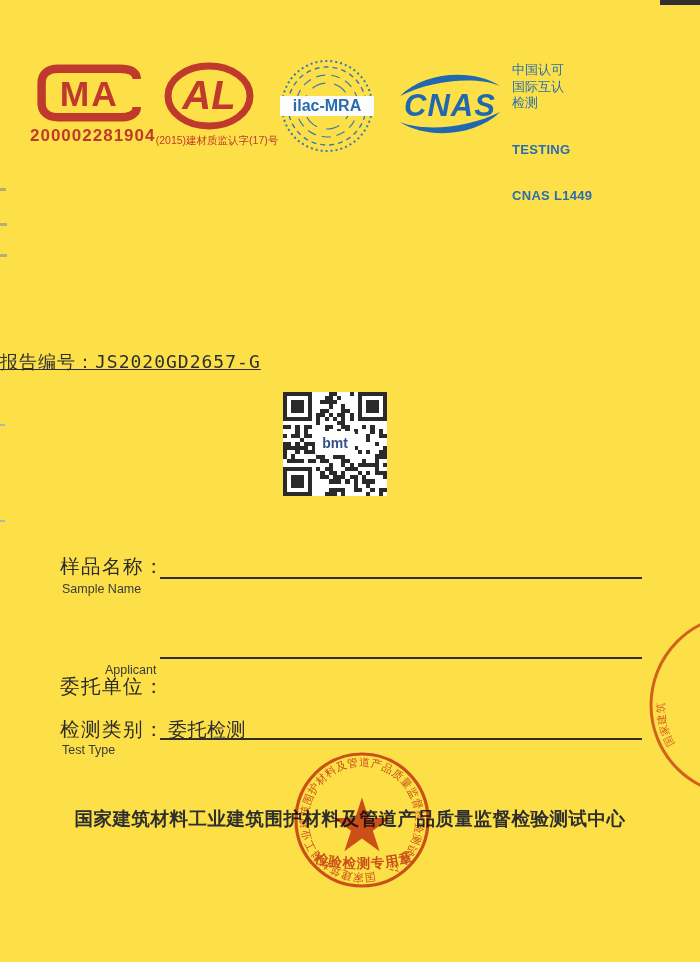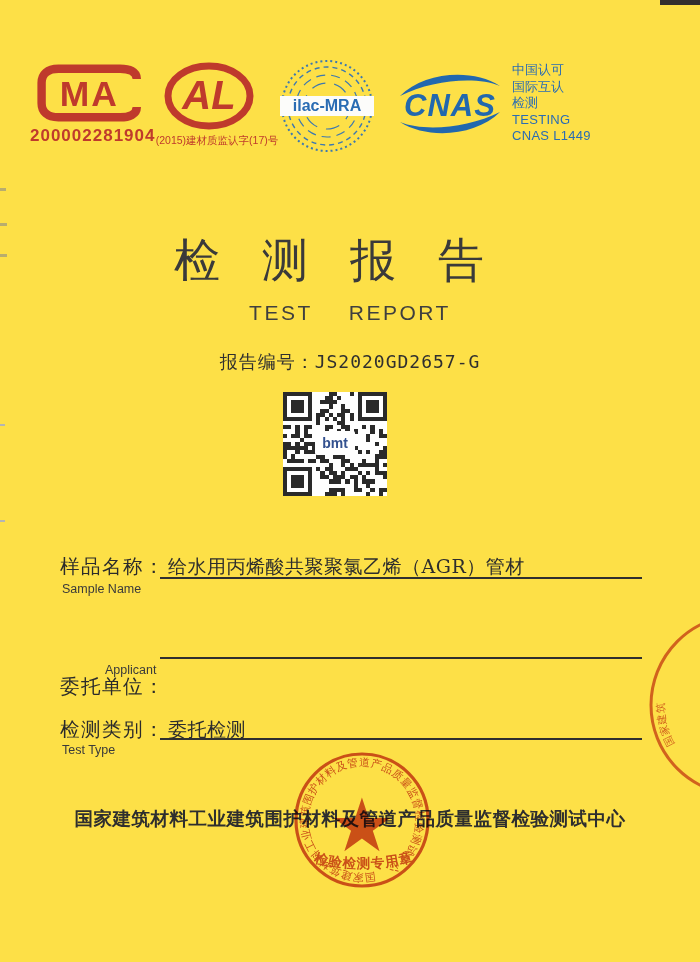--- a/index.html
+++ b/index.html
@@ -4,26 +4,26 @@
 <style>
   html,body{margin:0;padding:0;}
   body{font-family:"Liberation Sans",sans-serif;background:#888;}
   .page{position:relative;width:700px;height:962px;background:#fde047;overflow:hidden;margin:0 auto;}
   .abs{position:absolute;}
 
   
   .cma-number{left:30px;top:126px;width:124px;text-align:left;font-size:17px;font-weight:bold;color:#bf3a2c;letter-spacing:1px;}
   .cal-caption{left:152px;top:134px;width:130px;text-align:center;font-size:10.5px;color:#bf3a2c;}
   .accred{left:512px;top:62px;color:#2a6cb3;font-size:13px;line-height:16.5px;}
-  .accred .en{font-weight:normal;letter-spacing:.3px;}
+  .accred .en{font-weight:bold;letter-spacing:.3px;margin-top:30px;}
 
   
   .title-zh{left:0;right:0;top:230px;text-align:center;font-size:46px;color:#3a3a3a;letter-spacing:42px;font-weight:500;}
   .title-en{left:0;right:0;top:301px;text-align:center;font-size:21px;color:#3f3f3f;letter-spacing:2.5px;word-spacing:28px;}
-  .report-no{left:0;right:0;top:350px;text-align:center;color:#2f2f2f;}
+  .report-no{left:0;right:0;top:350px;text-align:left;color:#2f2f2f;text-decoration:underline;}
   .report-no .lbl{font-size:18px;letter-spacing:1px;}
   .report-no .val{font-family:"DejaVu Sans Mono",monospace;font-size:18px;letter-spacing:1px;}
 
   
   .qr{left:283px;top:392px;width:104px;height:104px;background:#fff;}
   .qr svg{display:block;width:104px;height:104px;}
   .qr-label{position:absolute;left:32px;top:39px;width:40px;height:24px;background:#fff;border-radius:2px;
             display:flex;align-items:center;justify-content:center;color:#33518f;font-size:14px;font-weight:bold;}
 
   
@@ -77,22 +77,20 @@
   </svg>
 
   <div class="abs accred">
     <div>中国认可</div>
     <div>国际互认</div>
     <div>检测</div>
     <div class="en">TESTING</div>
     <div class="en">CNAS L1449</div>
   </div>
 
-  <div class="abs title-zh">检测报告</div>
-  <div class="abs title-en">TEST REPORT</div>
 
   <div class="abs report-no">
     <span class="lbl">报告编号：</span><span class="val">JS2020GD2657-G</span>
   </div>
 
   <div class="abs field-label" style="top:553px;">样品名称：</div>
 
   <div class="abs qr">
     <svg id="qr-svg" viewBox="0 0 25 25" shape-rendering="crispEdges">
         <rect x="0" y="0" width="7" height="7" fill="#2a2a2a"></rect>
@@ -287,21 +285,20 @@
         <rect x="10" y="24" width="1" height="1" fill="#2a2a2a"></rect>
         <rect x="11" y="24" width="1" height="1" fill="#2a2a2a"></rect>
         <rect x="12" y="24" width="1" height="1" fill="#2a2a2a"></rect>
         <rect x="14" y="24" width="1" height="1" fill="#2a2a2a"></rect>
         <rect x="20" y="24" width="1" height="1" fill="#2a2a2a"></rect>
         <rect x="23" y="24" width="1" height="1" fill="#2a2a2a"></rect>
       </svg>
     <div class="qr-label">bmt</div>
   </div>
   <div class="abs field-sub" style="top:582px;">Sample Name</div>
-  <div class="abs field-value" style="top:554px;">给水用丙烯酸共聚聚氯乙烯（AGR）管材</div>
   <div class="abs field-line" style="top:577px;"></div>
 
   <div class="abs field-label" style="top:673px;">委托单位：</div>
   <div class="abs field-sub" style="top:663px;margin-left:43px;">Applicant</div>
   <div class="abs field-line" style="top:657px;"></div>
 
   <div class="abs field-label" style="top:716px;">检测类别：</div>
   <div class="abs field-sub" style="top:743px;">Test Type</div>
   <div class="abs field-value" style="top:717px;">委托检测</div>
   <div class="abs field-line" style="top:738px;"></div>

